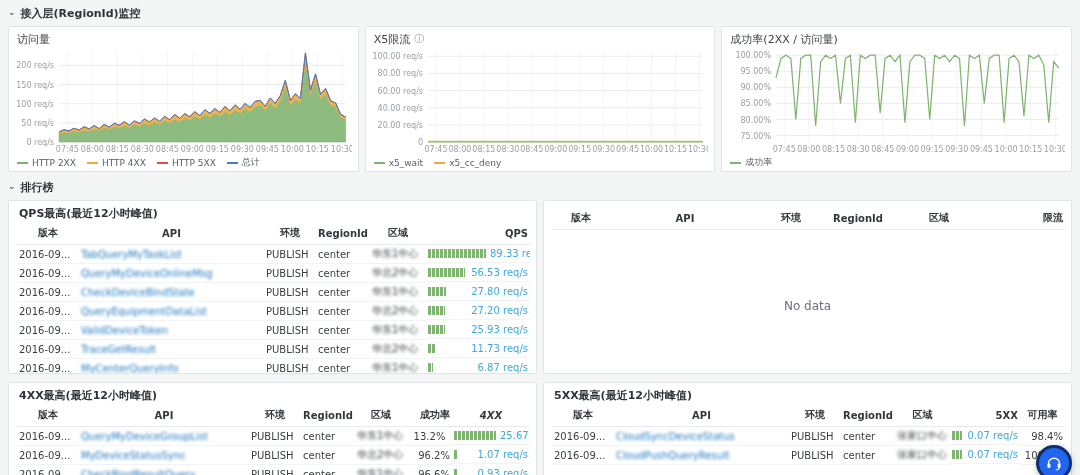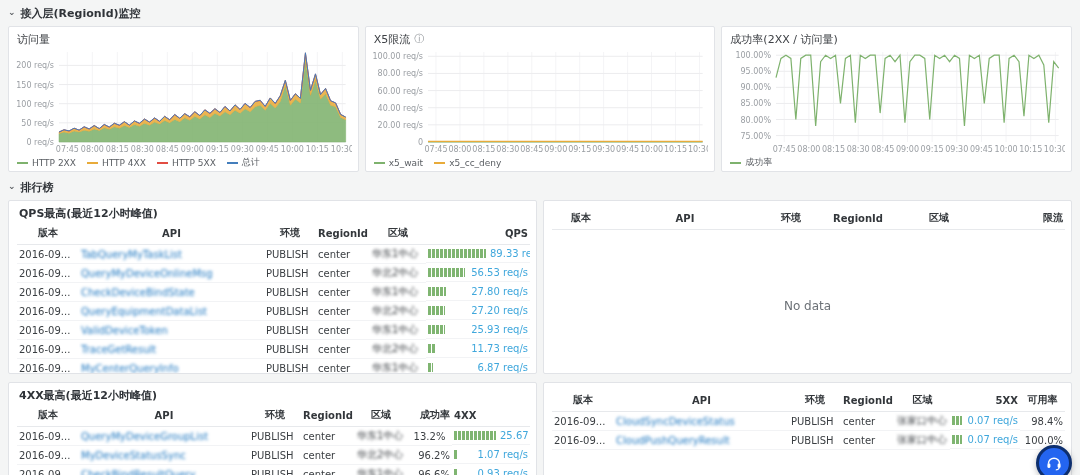--- a/index.html
+++ b/index.html
@@ -354,21 +354,21 @@
             <col style="width: 78px;">
           </colgroup>
           <thead>
             <tr>
               <th>版本</th>
               <th>API</th>
               <th>环境</th>
               <th>RegionId</th>
               <th>区域</th>
               <th style="text-align: right;">成功率</th>
-              <th style="text-align: left;">4XX</th>
+              <th style="text-align: center; font-style: italic;">4XX</th>
             </tr>
           </thead>
           <tbody>
             <tr>
               <td>2016-09...</td>
               <td><a class="link blur" href="#">QueryMyDeviceGroupList</a></td>
               <td>PUBLISH</td>
               <td>center</td>
               <td><span class="blur">华东1中心</span></td>
               <td style="text-align: center;">13.2%</td>
@@ -398,20 +398,21 @@
               <td style="text-align: right;">96.6%</td>
               <td class="gaugecell">
                 <span class="bar" style="width: 3px;"></span>
                 <span class="tval">0.93 req/s</span>
               </td>
             </tr>
           </tbody>
         </table>
     </div>
     <div class="panel table-panel r3">
+      <div class="panel-title">5XX最高(最近12小时峰值)</div>
       <table class="tbl">
           <colgroup>
             <col style="width: 62px;">
             <col style="width: 175px;">
             <col style="width: 52px;">
             <col style="width: 54px;">
             <col style="width: 55px;">
             <col style="width: 70px;">
             <col style="width: 45px;">
           </colgroup>

